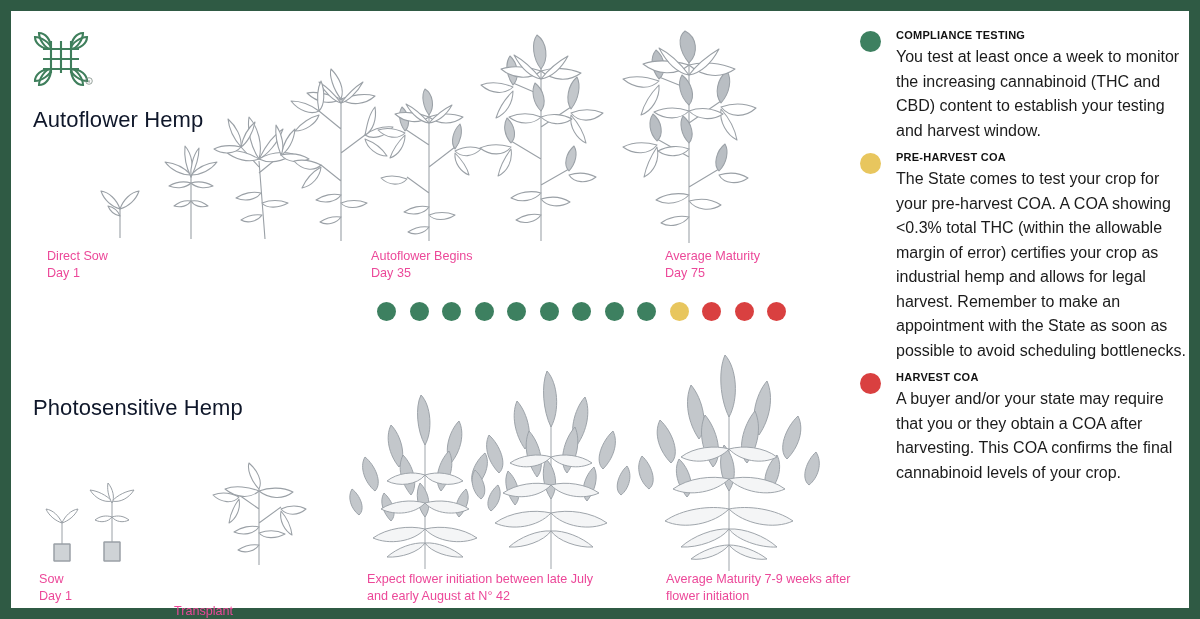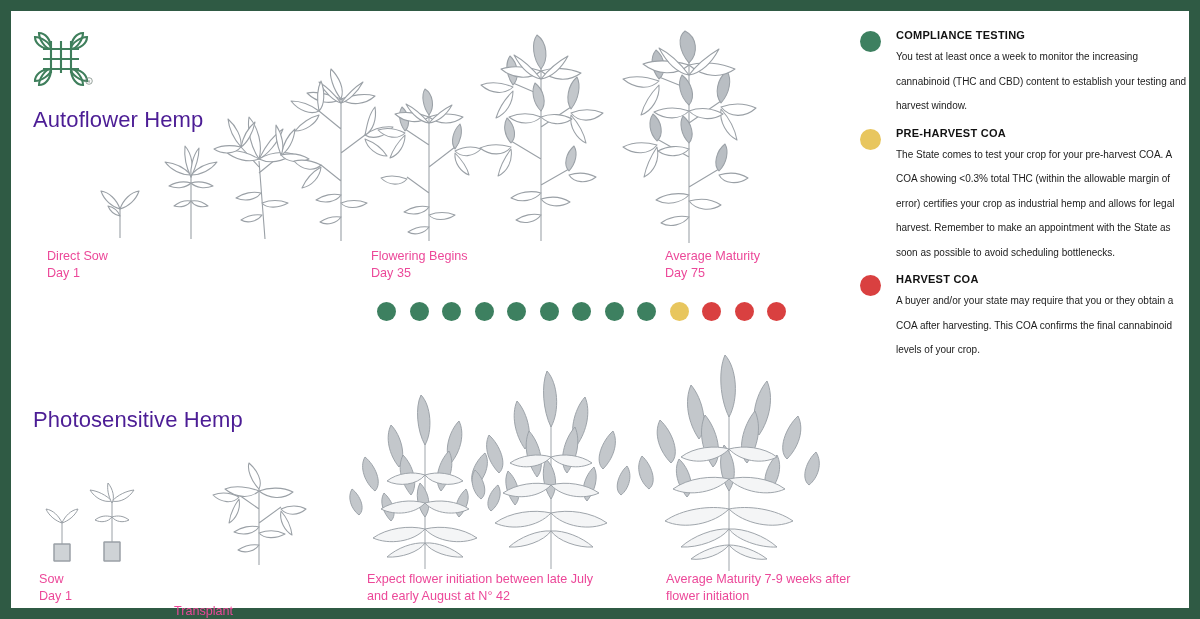--- a/index.html
+++ b/index.html
@@ -20,26 +20,26 @@
   }
 
   
   #logo { position: absolute; left: 18px; top: 16px; width: 64px; height: 60px; }
 
   
   .section-title {
     position: absolute;
     font-size: 22px;
     font-weight: 400;
-    color: #4c1d95;
+    color: #0f172a;
     letter-spacing: 0.1px;
     white-space: nowrap;
   }
   #title-auto  { left: 22px; top: 96px; }
-  #title-photo { left: 22px; top: 396px; }
+  #title-photo { left: 22px; top: 384px; }
 
   
   .caption {
     position: absolute;
     font-size: 12.6px;
     line-height: 16.5px;
     color: #ec4899;
     white-space: nowrap;
   }
   .caption.wrap { white-space: normal; }
@@ -67,21 +67,21 @@
     width: 21px; height: 21px; border-radius: 50%;
   }
   .legend-head {
     font-size: 11px;
     font-weight: bold;
     color: #121212;
     letter-spacing: 0.25px;
     line-height: 20px;
   }
   .legend-body {
-    font-size: 10px;
+    font-size: 16px;
     line-height: 24.5px;
     color: #1b1b1b;
   }
 
   
   .plant { position: absolute; }
   svg { display: block; overflow: visible; }
 </style>
 </head>
 <body>
@@ -294,21 +294,21 @@
         </g>
       </g>
     </svg>
   </div>
 
   <div class="caption" style="left:36px; top:237px;">
     <div>Direct Sow</div>
     <div>Day 1</div>
   </div>
   <div class="caption" style="left:360px; top:237px;">
-    <div>Flowering Begins</div>
+    <div>Autoflower Begins</div>
     <div>Day 35</div>
   </div>
   <div class="caption" style="left:654px; top:237px;">
     <div>Average Maturity</div>
     <div>Day 75</div>
   </div>
 
   <div id="dot-row">
         <div class="tl-dot" style="background: rgb(61, 128, 96);"></div>
         <div class="tl-dot" style="background: rgb(61, 128, 96);"></div>

